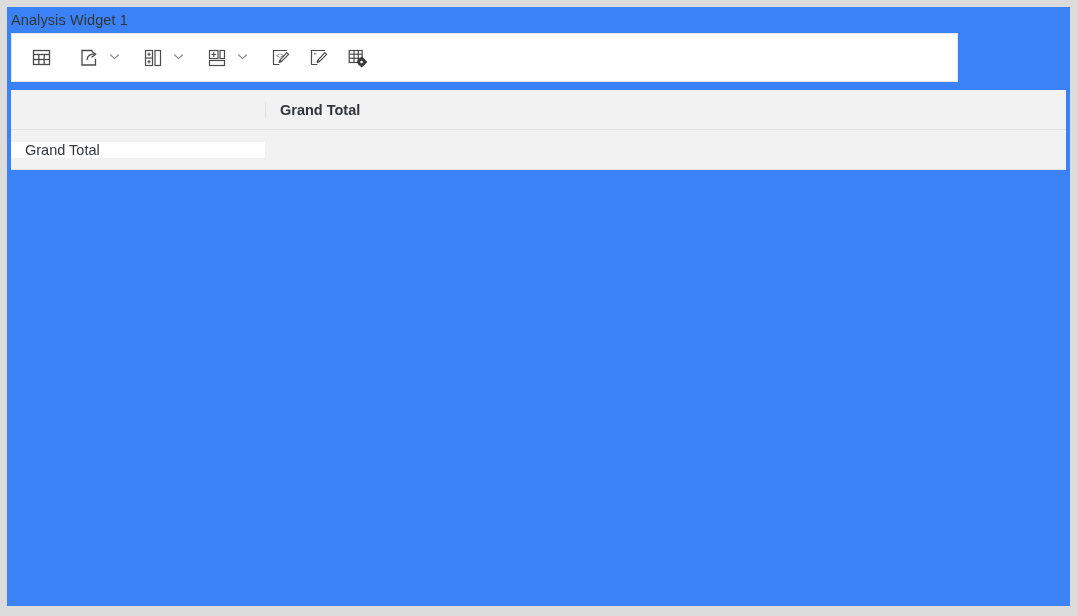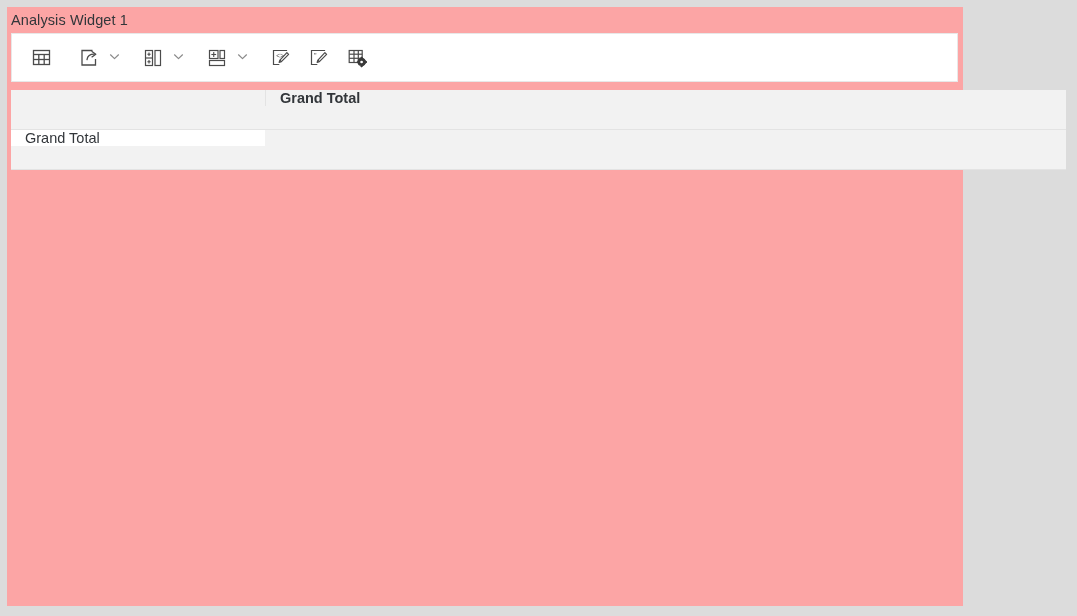--- a/index.html
+++ b/index.html
@@ -11,23 +11,23 @@
     height: 616px;
     background: #dcdcdc;
     font-family: "Liberation Sans", sans-serif;
     overflow: hidden;
   }
 
   #app-page {
     position: absolute;
     left: 7px;
     top: 7px;
-    width: 956px;
+    width: 1063px;
     height: 599px;
-    background: #fca5a5;
+    background: #3b82f6;
     box-sizing: border-box;
   }
 
   
   #widget-title {
     position: absolute;
     left: 4px;
     top: 3px;
     font-size: 14.5px;
     line-height: 20px;
@@ -82,21 +82,21 @@
     left: 4px;
     top: 83px;
     width: 1055px;
     background: #f2f2f2;
     border-bottom: 1px solid #e3e3e3;
   }
 
   .trow {
     display: flex;
     height: 39px;
-    align-items: flex-start;
+    align-items: center;
   }
   #header-row {
     background: #f2f2f2;
     border-bottom: 1px solid #e3e3e3;
   }
   #data-row {
     background: #f2f2f2;
   }
 
   .cell {

